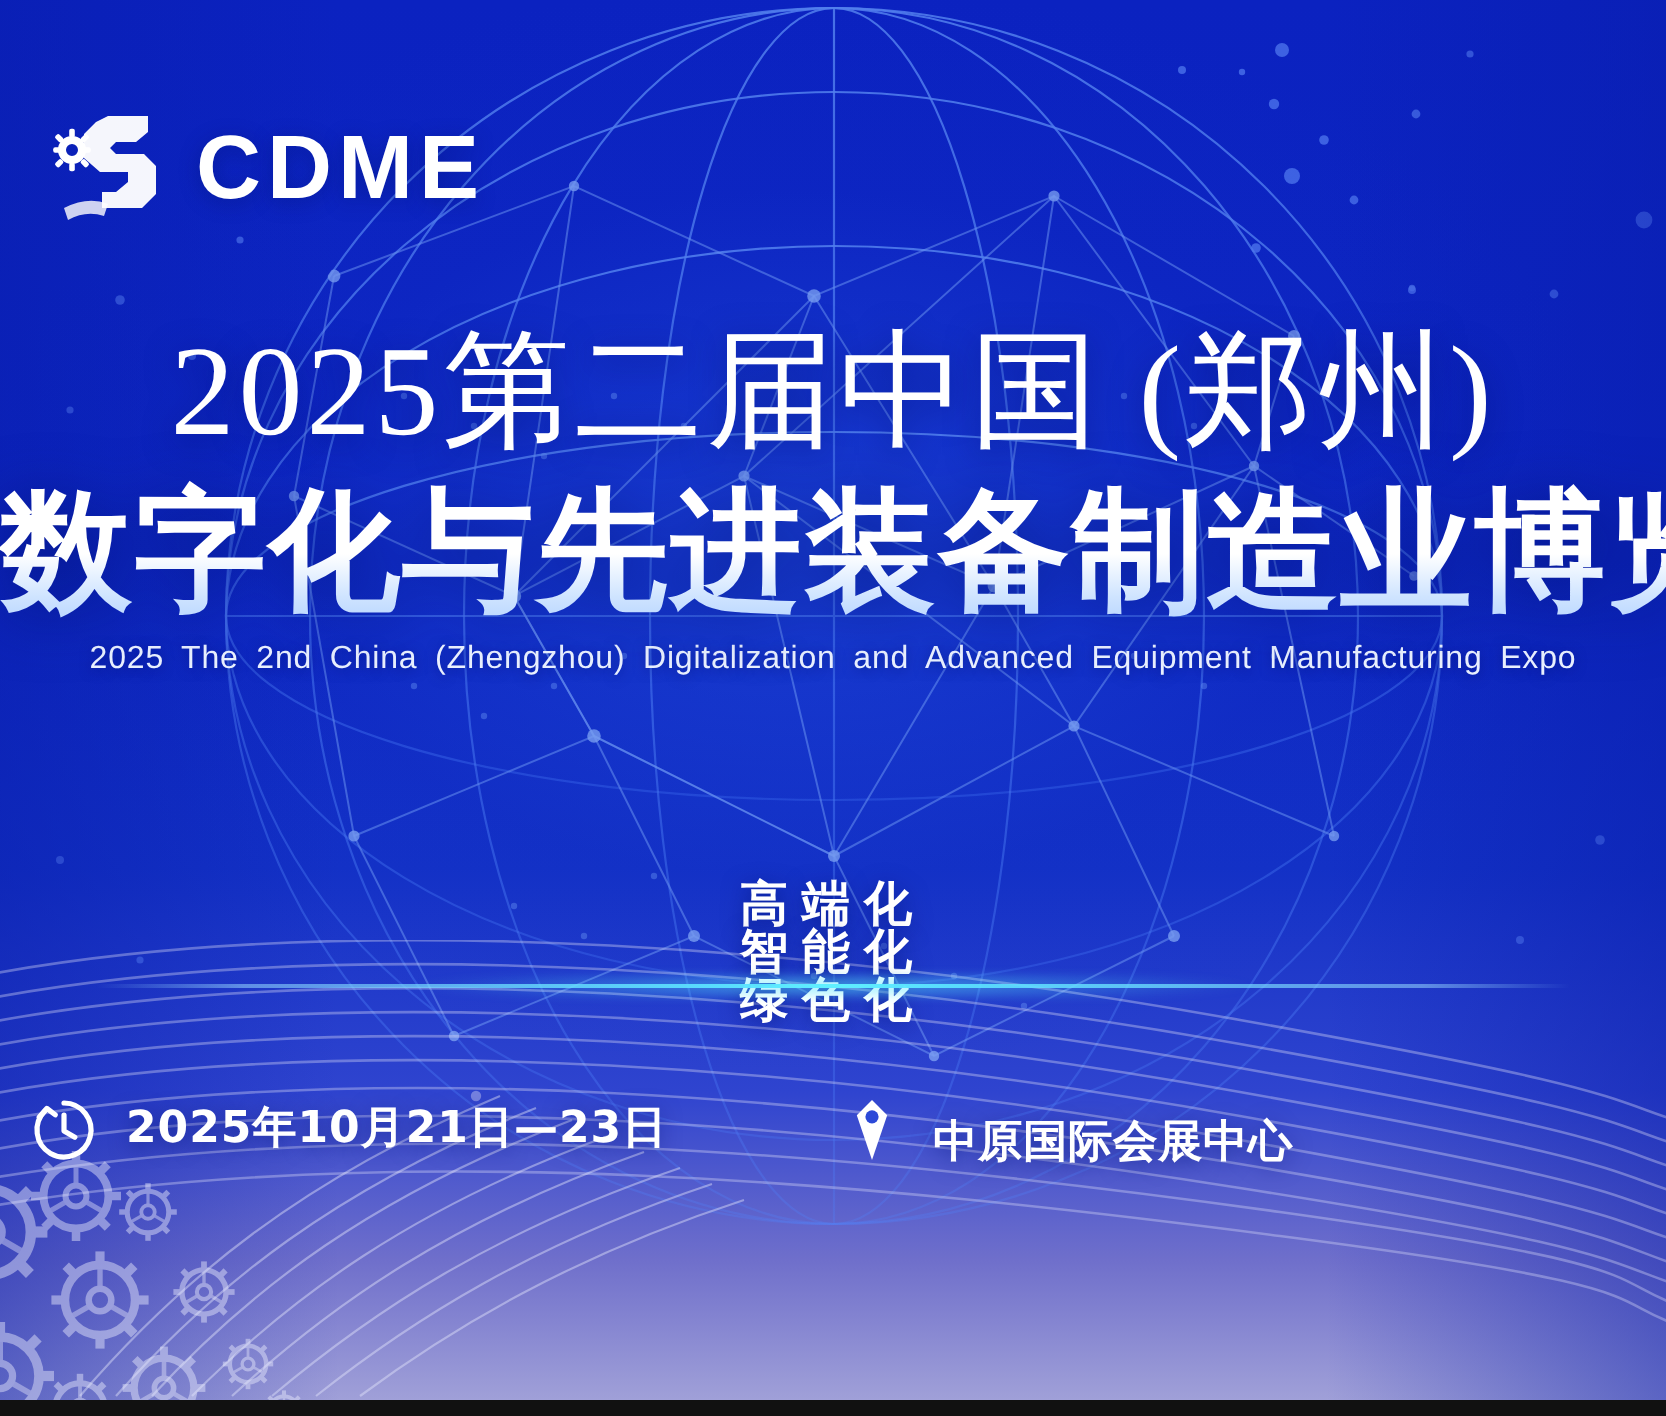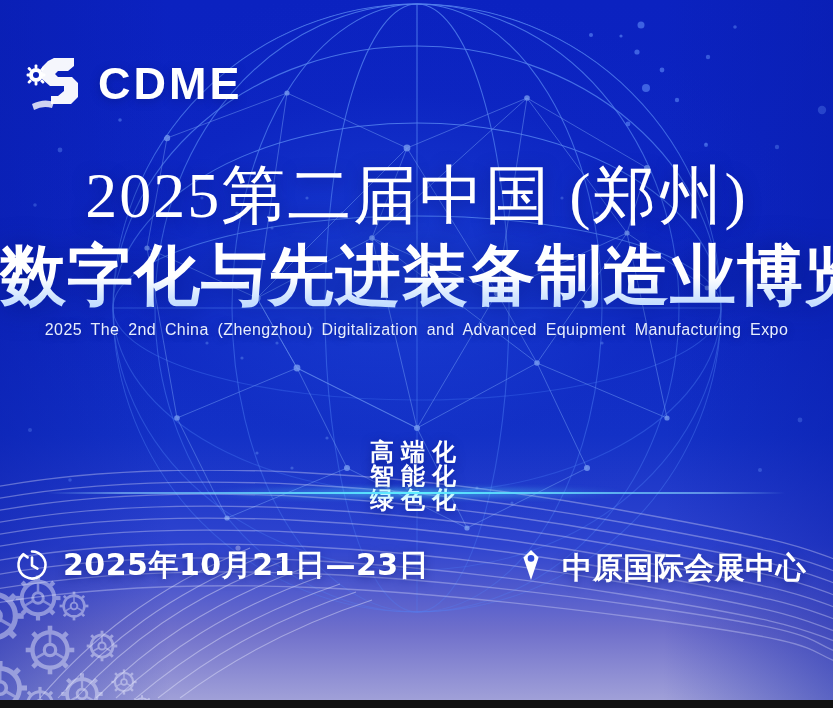--- a/index.html
+++ b/index.html
@@ -156,21 +156,21 @@
     display:flex;align-items:center;
   }
   .info-item{
     display:flex;align-items:center;gap:13px;
   }
   .info-date{margin-left:14px;}
   .info-place{margin-left:84px;align-items:flex-end;}
   .info-icon{width:36px;height:36px;display:block;flex:0 0 auto;}
   .info-text{
     color:#ffffff;
-    font-size:30px;
+    font-size:22px;
     font-weight:700;
     letter-spacing:.5px;
     line-height:1;
     white-space:nowrap;
     font-family:"DejaVu Sans","Liberation Sans",sans-serif;
     text-shadow:0 2px 10px rgba(0,16,110,.5);
   }
 </style>
 </head>
 <body>

